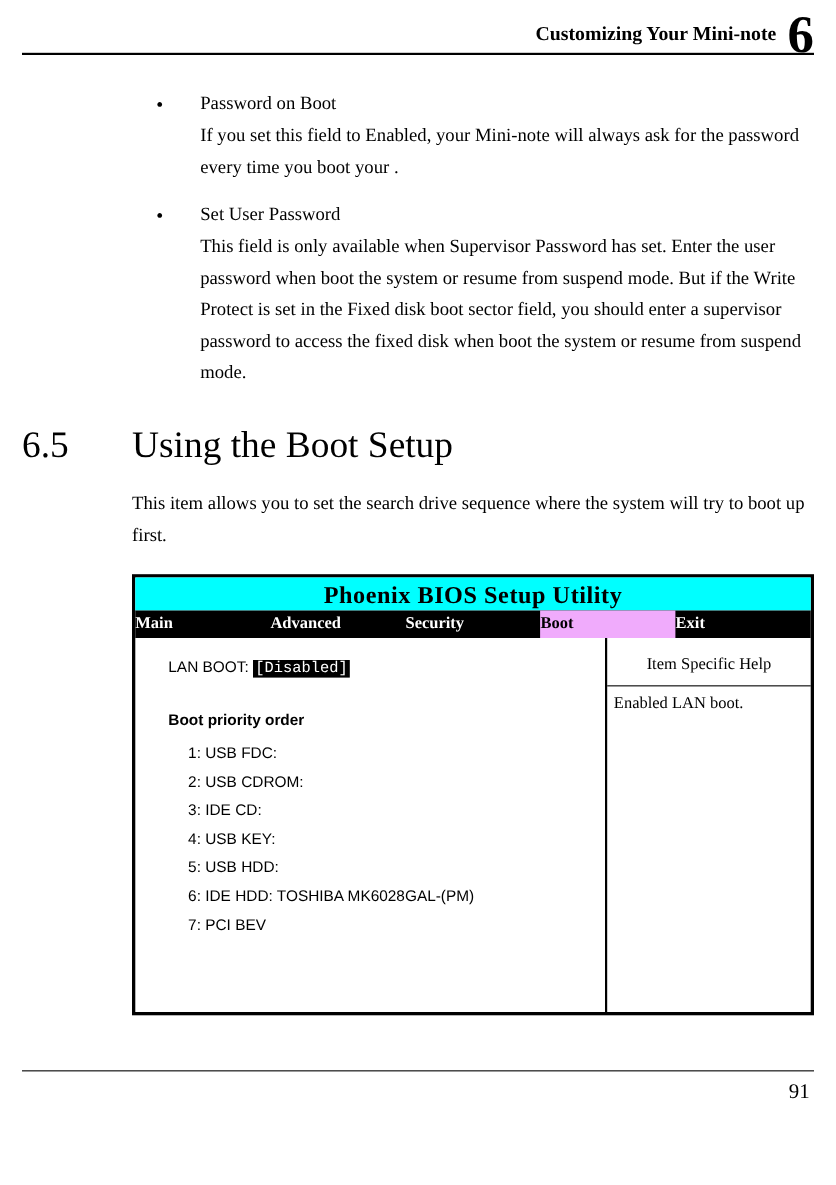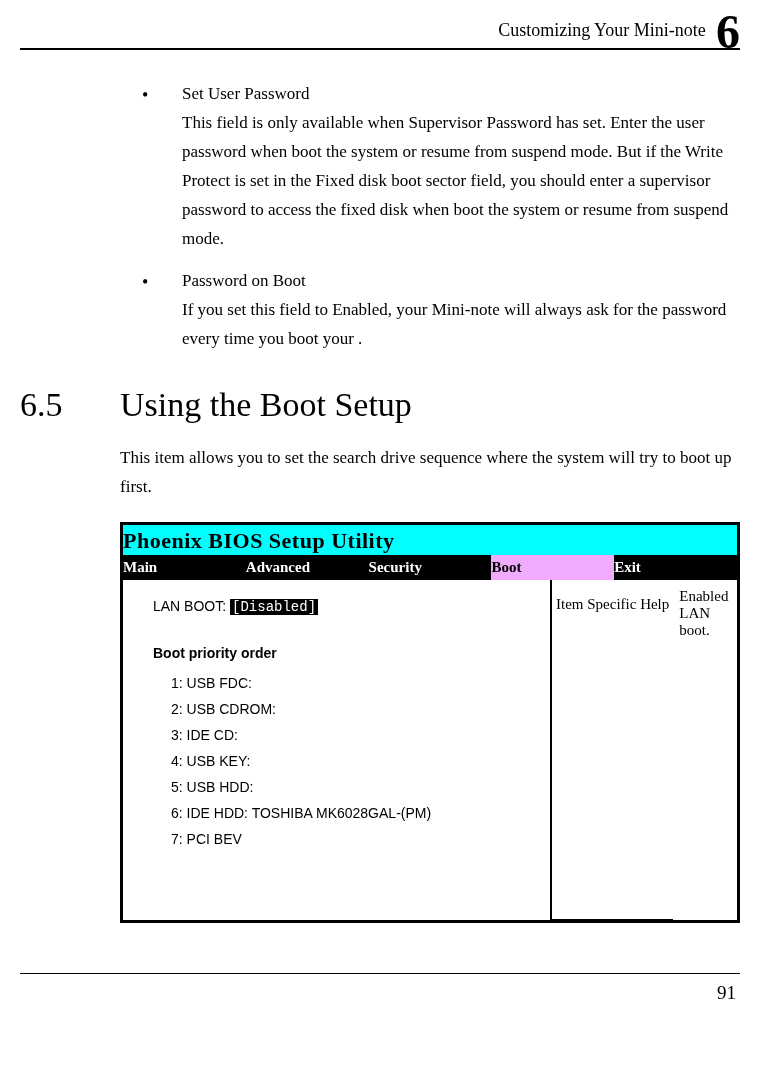--- a/index.html
+++ b/index.html
@@ -11,21 +11,21 @@
     color: #000;
     background: #fff;
   }
   .header-row {
     text-align: right;
     border-bottom: 2px solid #000;
     padding-bottom: 4px;
     margin-bottom: 30px;
   }
   .header-title {
-    font-weight: normal;
+    font-weight: bold;
     font-size: 18px;
     font-family: Garamond, Georgia, serif;
     vertical-align: baseline;
   }
   .header-num {
     font-weight: bold;
     font-size: 48px;
     vertical-align: middle;
     line-height: 0.5;
     font-family: Garamond, Georgia, serif;
@@ -75,21 +75,21 @@
   
   .bios {
     margin-left: 100px;
     border: 3px solid #000;
     font-family: 'Times New Roman', serif;
     font-size: 15px;
   }
   .bios-title {
     background: #00ffff;
     color: #000;
-    text-align: left;
+    text-align: center;
     font-size: 22px;
     font-weight: bold;
     padding: 3px 0 1px 0;
     letter-spacing: 0.5px;
   }
   .bios-tabs {
     display: flex;
     background: #000;
     color: #fff;
     font-weight: bold;
@@ -110,21 +110,21 @@
   .bios-left {
     flex: 1;
     padding: 18px 14px 18px 30px;
     font-family: Arial, Helvetica, sans-serif;
     font-size: 14px;
   }
   .bios-right {
     width: 185px;
     border-left: 2px solid #000;
     display: flex;
-    flex-direction: row;
+    flex-direction: column;
     font-family: 'Times New Roman', serif;
     margin-left: 28px;
   }
   .help-title {
     text-align: center;
     padding: 16px 4px 10px 4px;
     border-bottom: 1.5px solid #000;
     font-size: 15px;
   }
   .help-body {
@@ -170,26 +170,26 @@
 <body>
 
 <div class="header-row">
   <span class="header-title">Customizing Your Mini-note</span>
   <span class="header-num">6</span>
 </div>
 
 <div class="content">
   <ul class="bullets">
     <li>
+      <span>Password on Boot</span><br>
+      <span>If you set this field to Enabled, your Mini-note will always ask for the password every time you boot your .</span>
+    </li>
+    <li>
       <span>Set User Password</span><br>
       <span>This field is only available when Supervisor Password has set. Enter the user password when boot the system or resume from suspend mode. But if the Write Protect is set in the Fixed disk boot sector field, you should enter a supervisor password to access the fixed disk when boot the system or resume from suspend mode.</span>
-    </li>
-    <li>
-      <span>Password on Boot</span><br>
-      <span>If you set this field to Enabled, your Mini-note will always ask for the password every time you boot your .</span>
     </li>
   </ul>
 </div>
 
 <div class="section-row">
   <div class="section-num">6.5</div>
   <div class="section-title">Using the Boot Setup</div>
 </div>
 
 <div class="intro">This item allows you to set the search drive sequence where the system will try to boot up first.</div>

